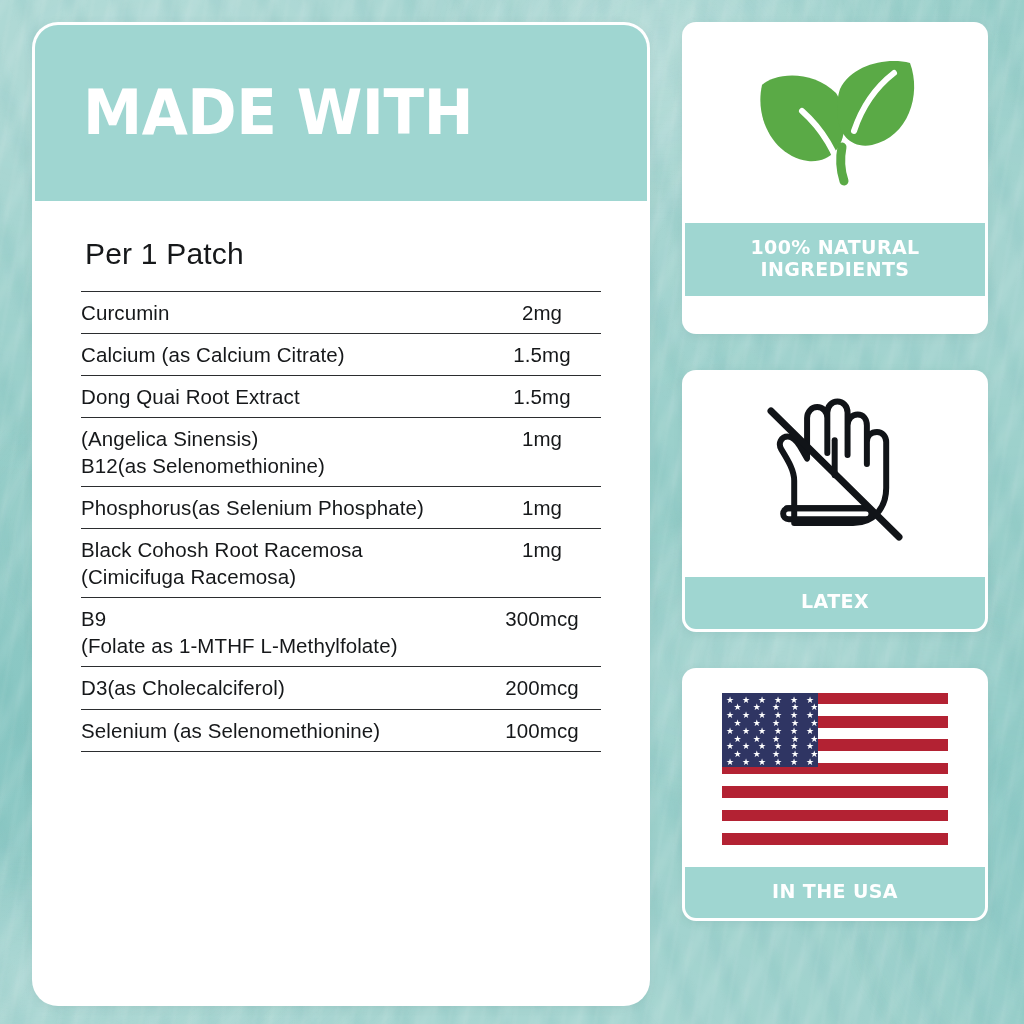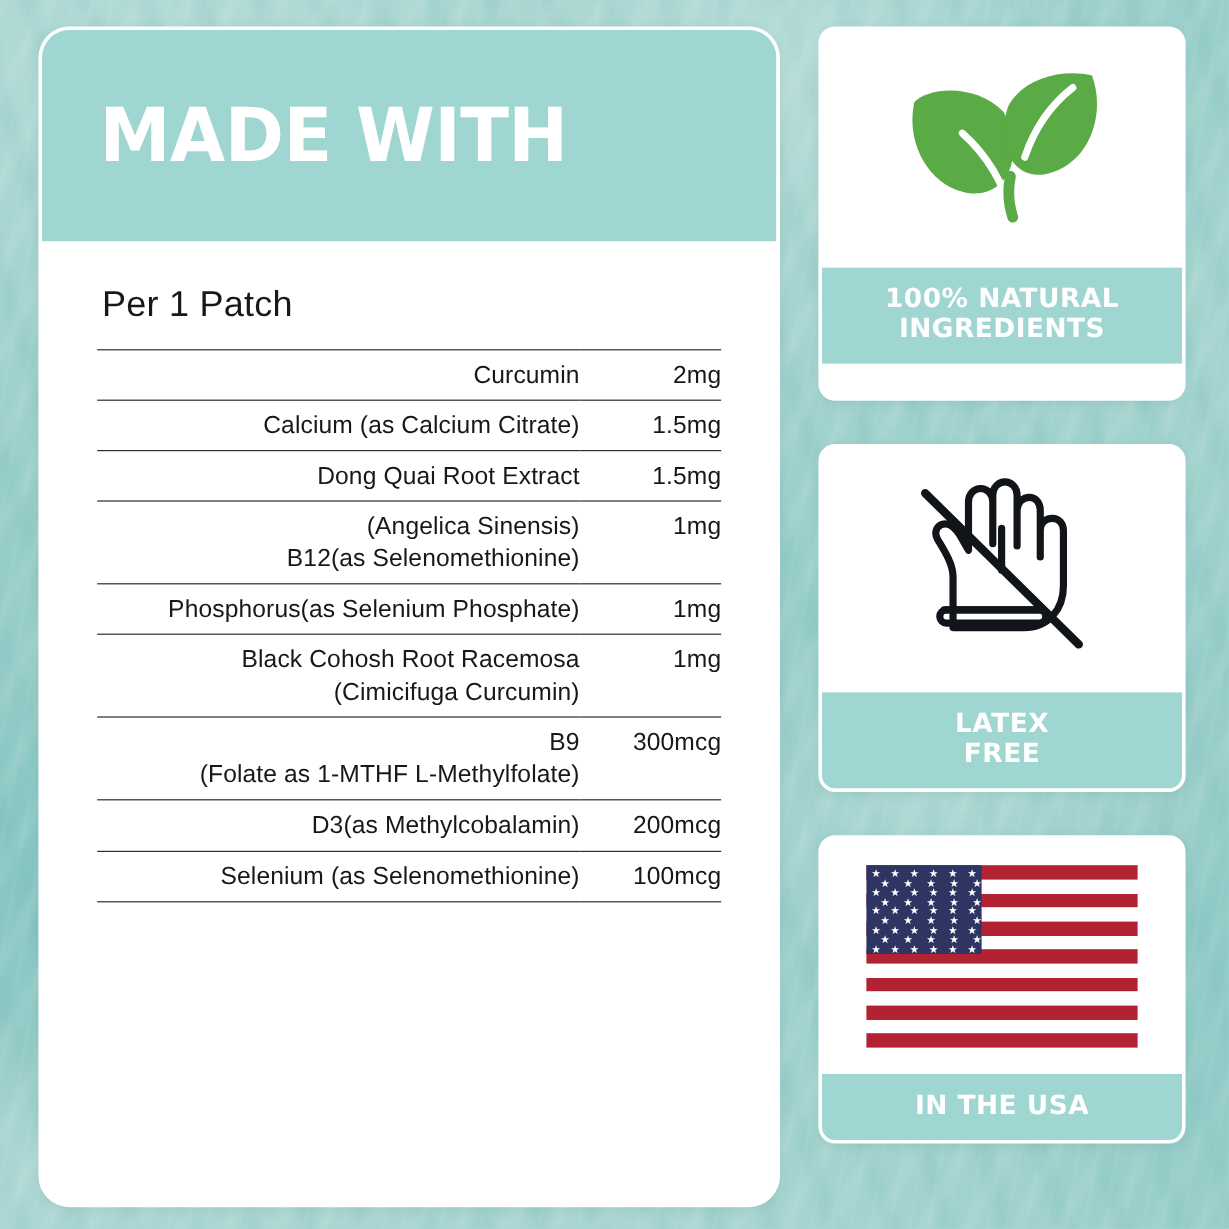--- a/index.html
+++ b/index.html
@@ -63,40 +63,40 @@
     margin:6px 0 20px 4px;letter-spacing:.2px;
   }
 
   table.ing{width:100%;border-collapse:collapse;table-layout:fixed;}
   table.ing td{
     vertical-align:top;padding:7px 0 7px 0;
     border-bottom:1.6px solid #2b2d2f;
     font-size:20.5px;line-height:1.32;color:#16181a;letter-spacing:.1px;
   }
   table.ing tr:first-child td{border-top:1.6px solid #2b2d2f;}
-  td.nm{text-align:right;padding-right:8px;}
-  td.amt{text-align:right;width:118px;white-space:nowrap;}
+  td.nm{text-align:left;padding-right:8px;}
+  td.amt{text-align:center;width:118px;white-space:nowrap;}
   .sub{display:block;}
 
   
   .badges{position:absolute;left:682px;top:22px;width:306px;}
   .badge{
     background:#ffffff;border-radius:14px;
     border:3px solid rgba(255,255,255,.95);
     box-shadow:0 2px 8px rgba(60,110,110,.10);
     overflow:hidden;margin-bottom:36px;
   }
   .badge-art{
     height:194px;display:flex;align-items:center;justify-content:center;
     background:#ffffff;
   }
   .badge-label{
     background:#9fd6d1;color:#ffffff;text-align:center;
     font-family:"DejaVu Sans","Liberation Sans",sans-serif;
-    font-weight:700;font-size:22px;line-height:1.14;
+    font-weight:700;font-size:19px;line-height:1.14;
     letter-spacing:.4px;padding:14px 8px 16px 8px;
   }
   .badge-label .l2{display:block;}
   .b1{height:306px;} .b1 .badge-art{height:198px;}
   .b2 .badge-art{height:204px;}
   .b3 .badge-art{height:196px;}
 
   
   .flag{width:226px;height:152px;position:relative;}
   .stripe{position:absolute;left:0;width:100%;height:10.5px;background:#b32233;}
@@ -138,29 +138,29 @@
             </tr>
             <tr>
               <td class="nm"><span>(Angelica Sinensis)</span><span class="sub">B12(as Selenomethionine)</span></td>
               <td class="amt">1mg</td>
             </tr>
             <tr>
               <td class="nm"><span>Phosphorus(as Selenium Phosphate)</span></td>
               <td class="amt">1mg</td>
             </tr>
             <tr>
-              <td class="nm"><span>Black Cohosh Root Racemosa</span><span class="sub">(Cimicifuga Curcumin)</span></td>
+              <td class="nm"><span>Black Cohosh Root Racemosa</span><span class="sub">(Cimicifuga Racemosa)</span></td>
               <td class="amt">1mg</td>
             </tr>
             <tr>
               <td class="nm"><span>B9</span><span class="sub">(Folate as 1-MTHF L-Methylfolate)</span></td>
               <td class="amt">300mcg</td>
             </tr>
             <tr>
-              <td class="nm"><span>D3(as Methylcobalamin)</span></td>
+              <td class="nm"><span>D3(as Cholecalciferol)</span></td>
               <td class="amt">200mcg</td>
             </tr>
             <tr>
               <td class="nm"><span>Selenium (as Selenomethionine)</span></td>
               <td class="amt">100mcg</td>
             </tr>
           </tbody>
       </table>
     </div>
   </div>
@@ -194,21 +194,20 @@
                      C156 51 160 56 160 62 L160 112 C160 134 146 150 124 150 Z" transform="translate(-10,-4) scale(0.92)"></path>
             <path d="M52 134 L140 134" transform="translate(-10,-4) scale(0.92)"></path>
             <rect x="48" y="134" width="96" height="12" rx="6" transform="translate(-10,-4) scale(0.92)"></rect>
             <path d="M104 60 L104 98" transform="translate(-10,-4) scale(0.92)"></path>
           </g>
           <path d="M22 22 L150 148" stroke="#111418" stroke-width="7" stroke-linecap="round" fill="none"></path>
         </svg>
       </div>
       <div class="badge-label">
         <span>LATEX</span>
-        <span class="l2">FREE</span>
       </div>
     </div>
 
     <div class="badge b3">
       <div class="badge-art">
         <div class="flag" id="flag">
             <div class="stripe" style="top: 0px; height: 11.6923px;"></div>
             <div class="stripe" style="top: 23.3846px; height: 11.6923px;"></div>
             <div class="stripe" style="top: 46.7692px; height: 11.6923px;"></div>
             <div class="stripe" style="top: 70.1538px; height: 11.6923px;"></div>

